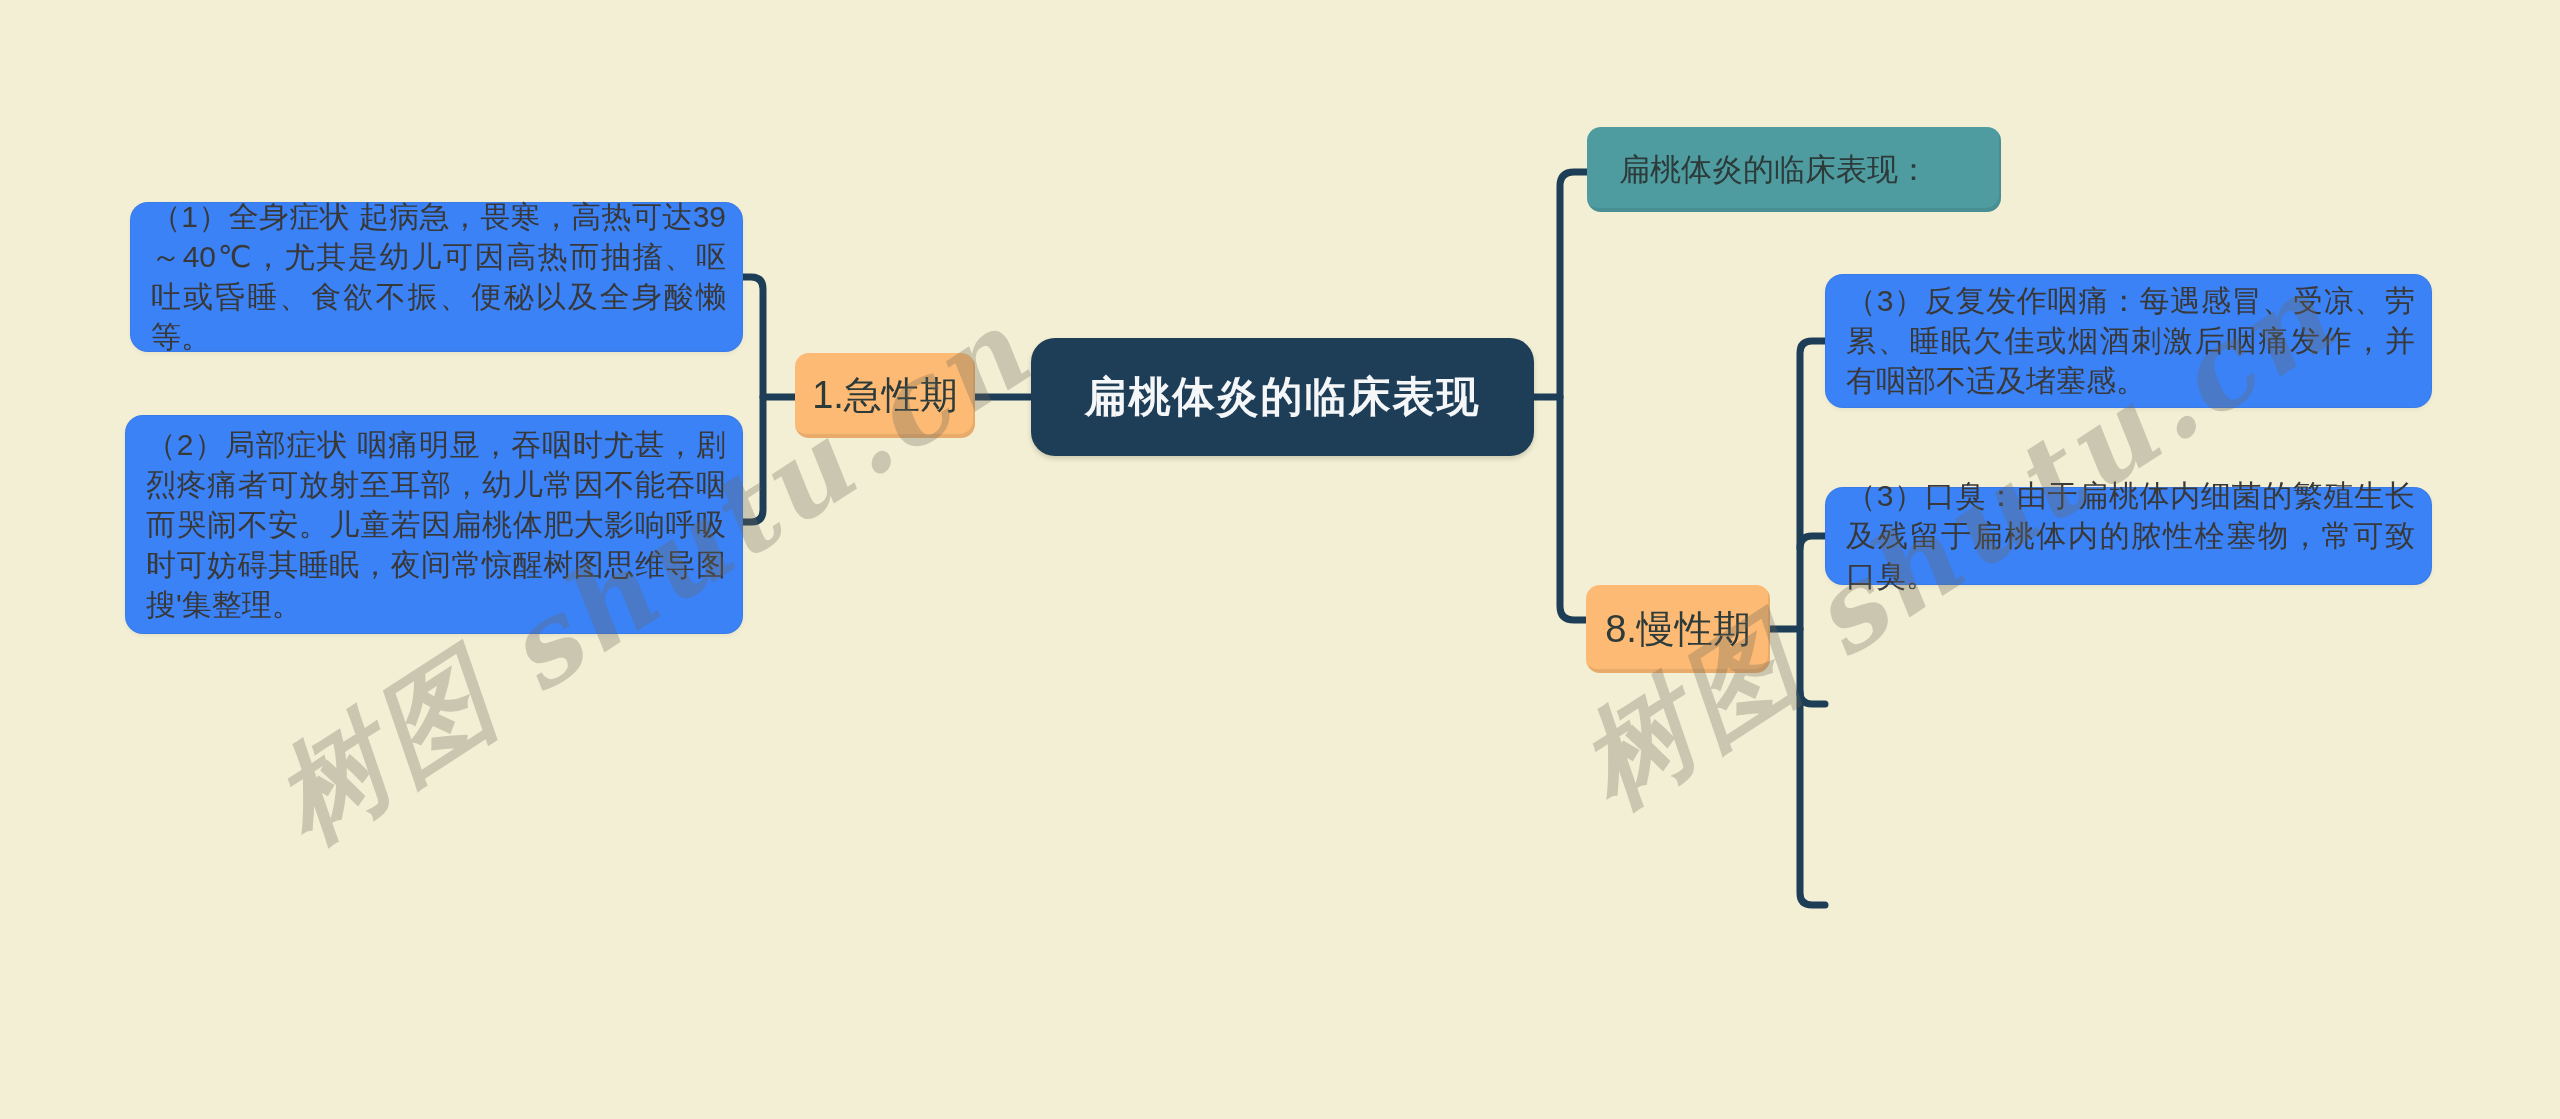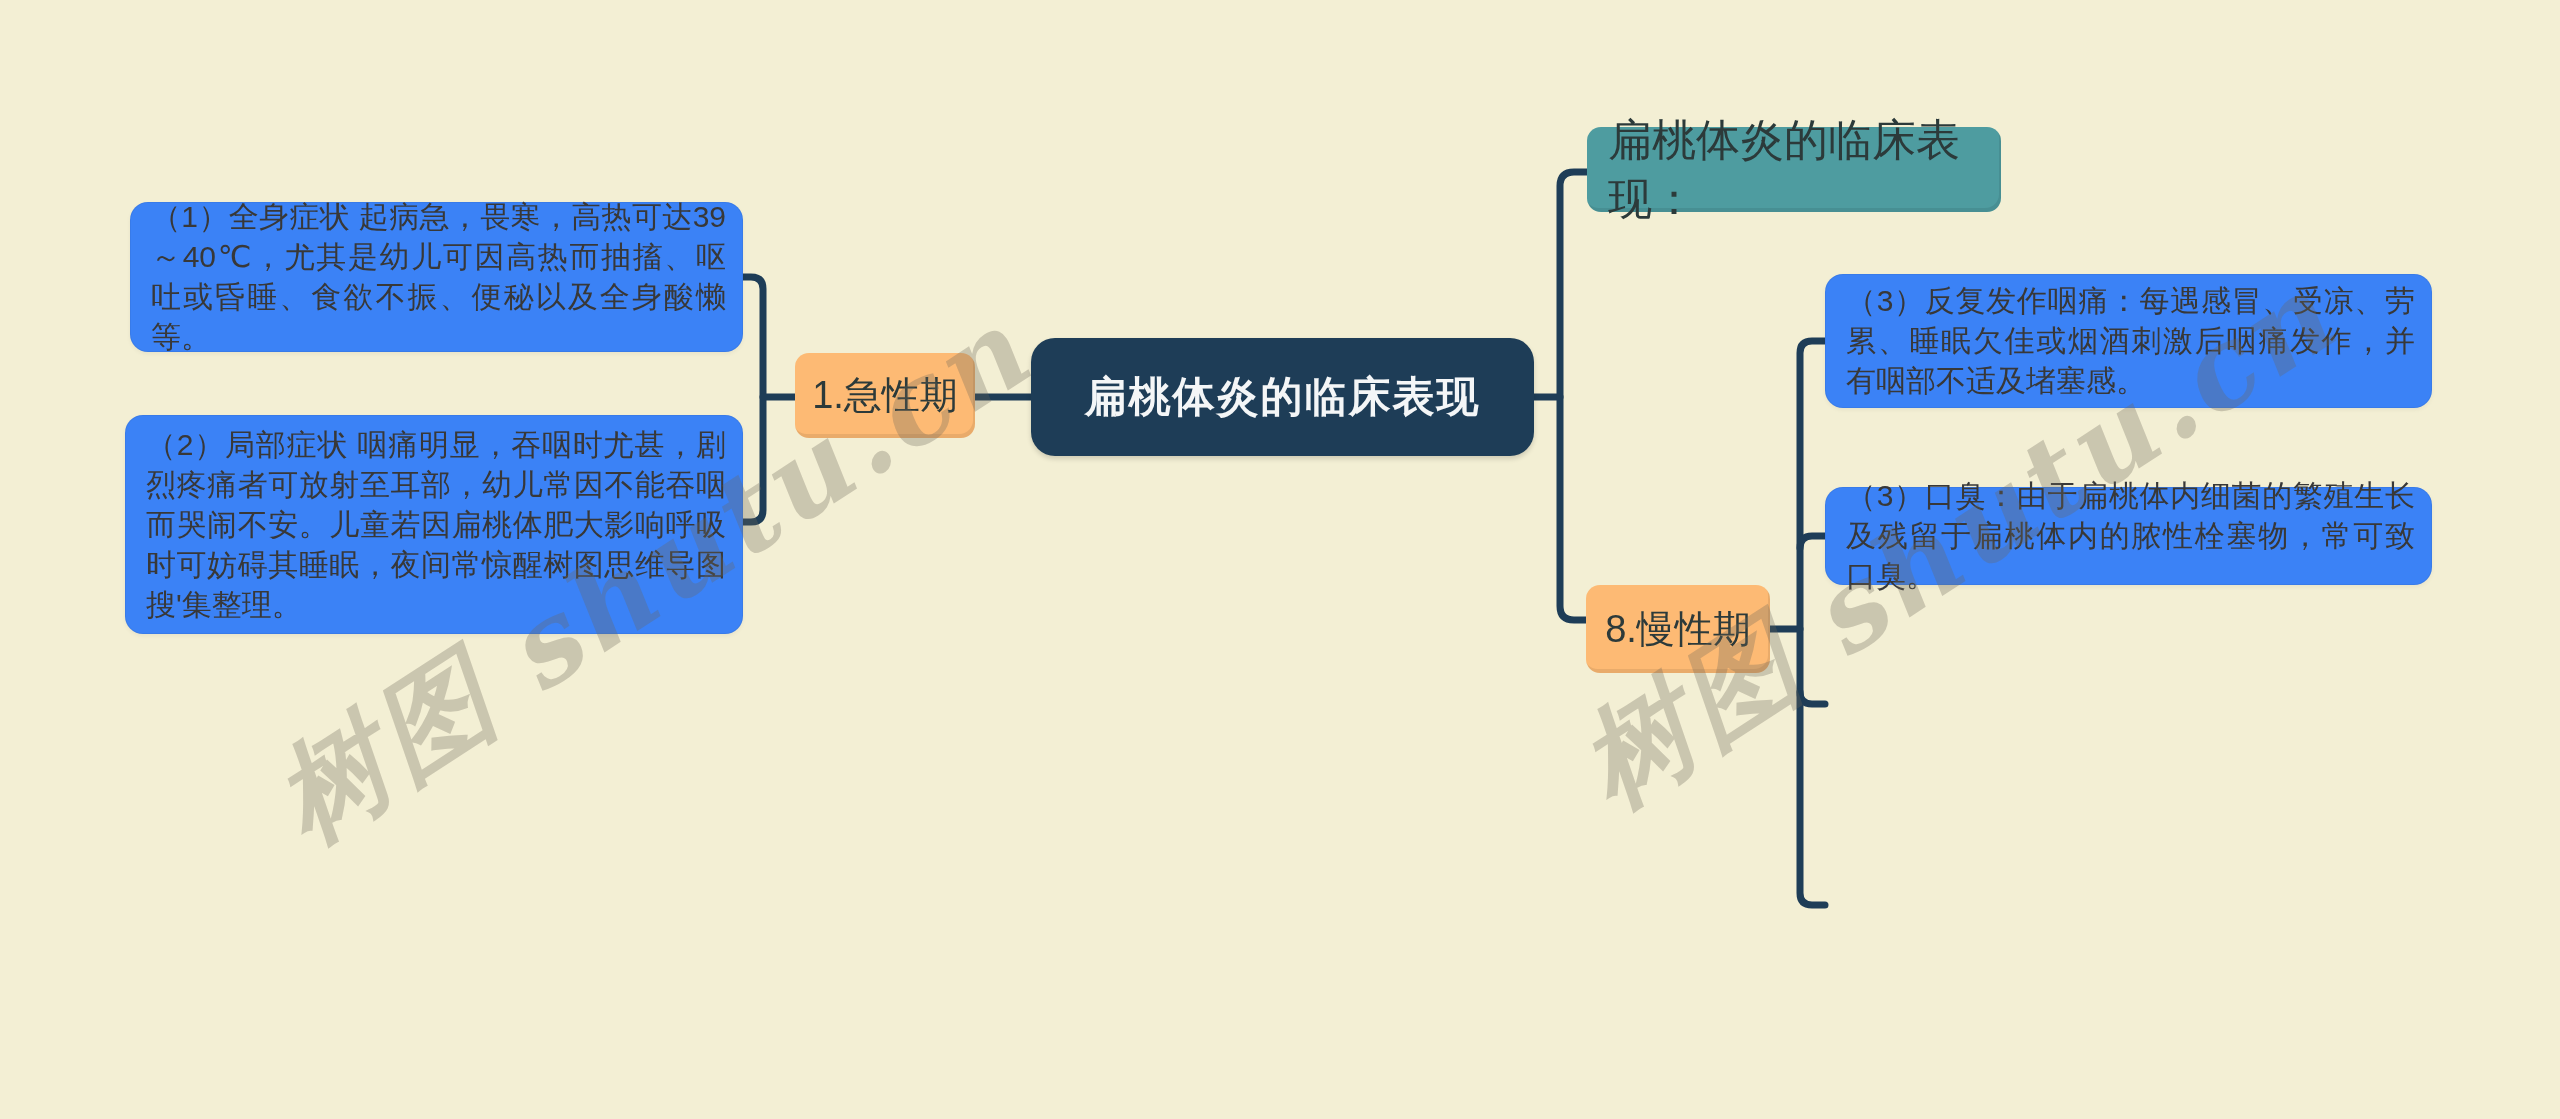--- a/index.html
+++ b/index.html
@@ -55,25 +55,25 @@
     justify-content: center;
     z-index: 3;
     box-shadow: inset -2px -4px 0 rgba(0,0,0,0.08);
   }
   .annotation-node {
     position: absolute;
     box-sizing: border-box;
     background: #4e9ca0;
     border-radius: 14px;
     color: #2c3a3a;
-    font-size: 44px;
+    font-size: 31px;
     display: flex;
     align-items: center;
     justify-content: flex-start;
-    padding-left: 21px;
+    padding-left: 32px;
     z-index: 3;
     box-shadow: inset -2px -4px 0 rgba(0,0,0,0.08);
   }
   .root-node {
     position: absolute;
     box-sizing: border-box;
     background: #1e3d57;
     border-radius: 24px;
     color: #f4f6f7;
     font-size: 42px;

